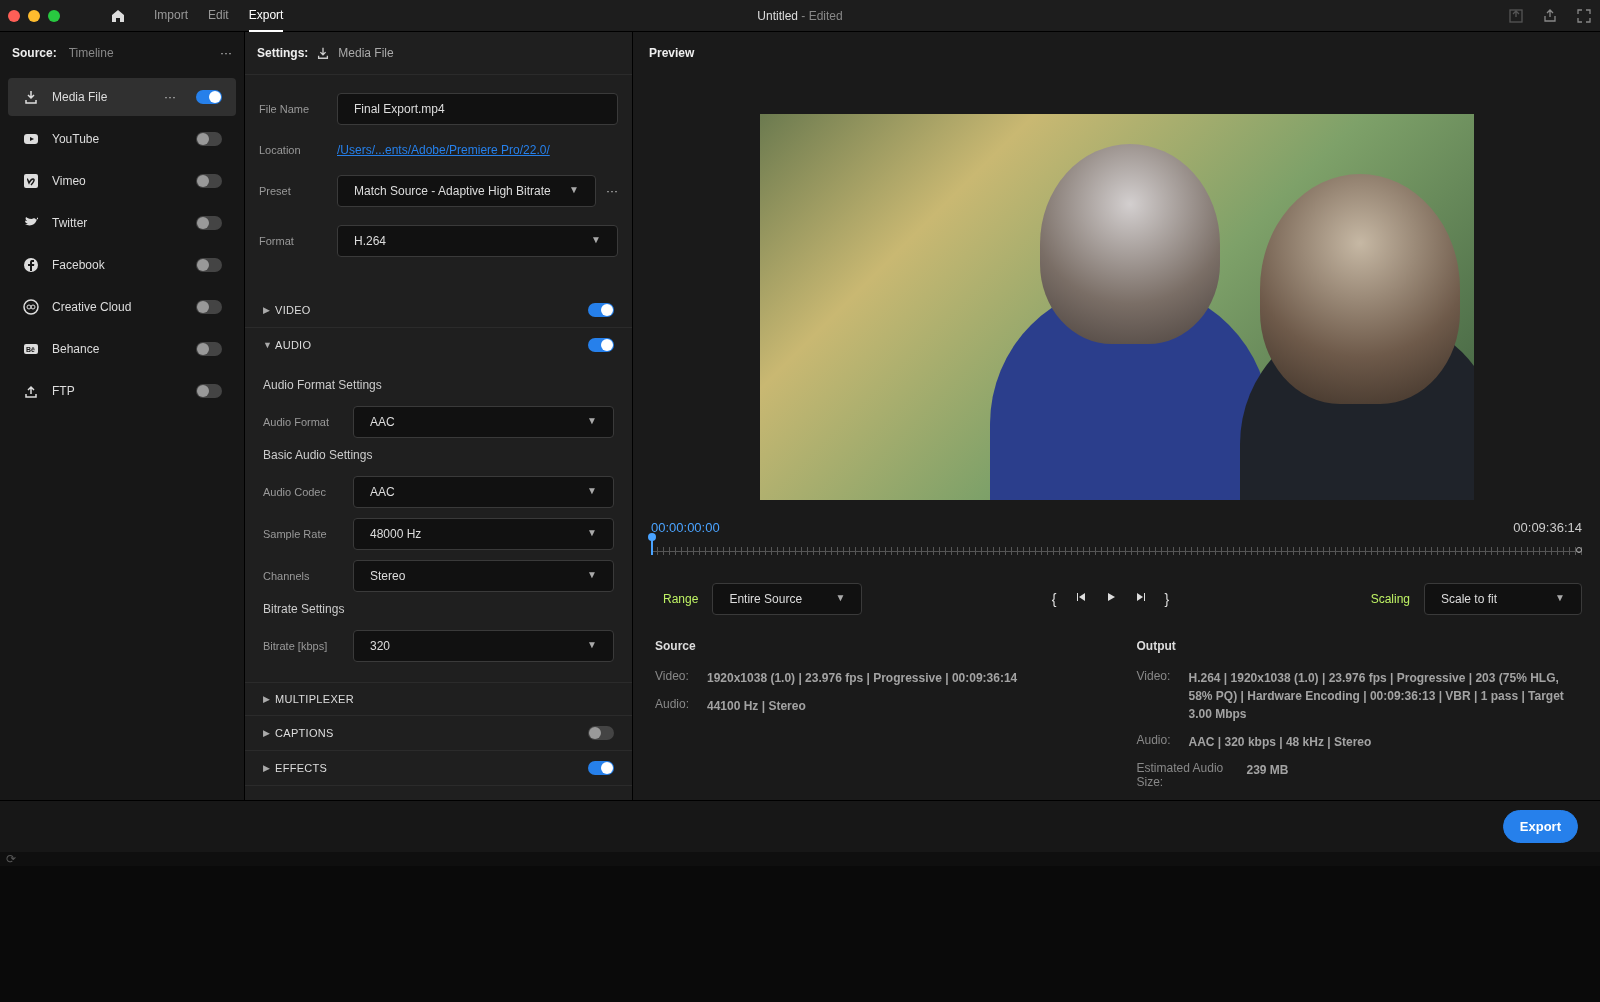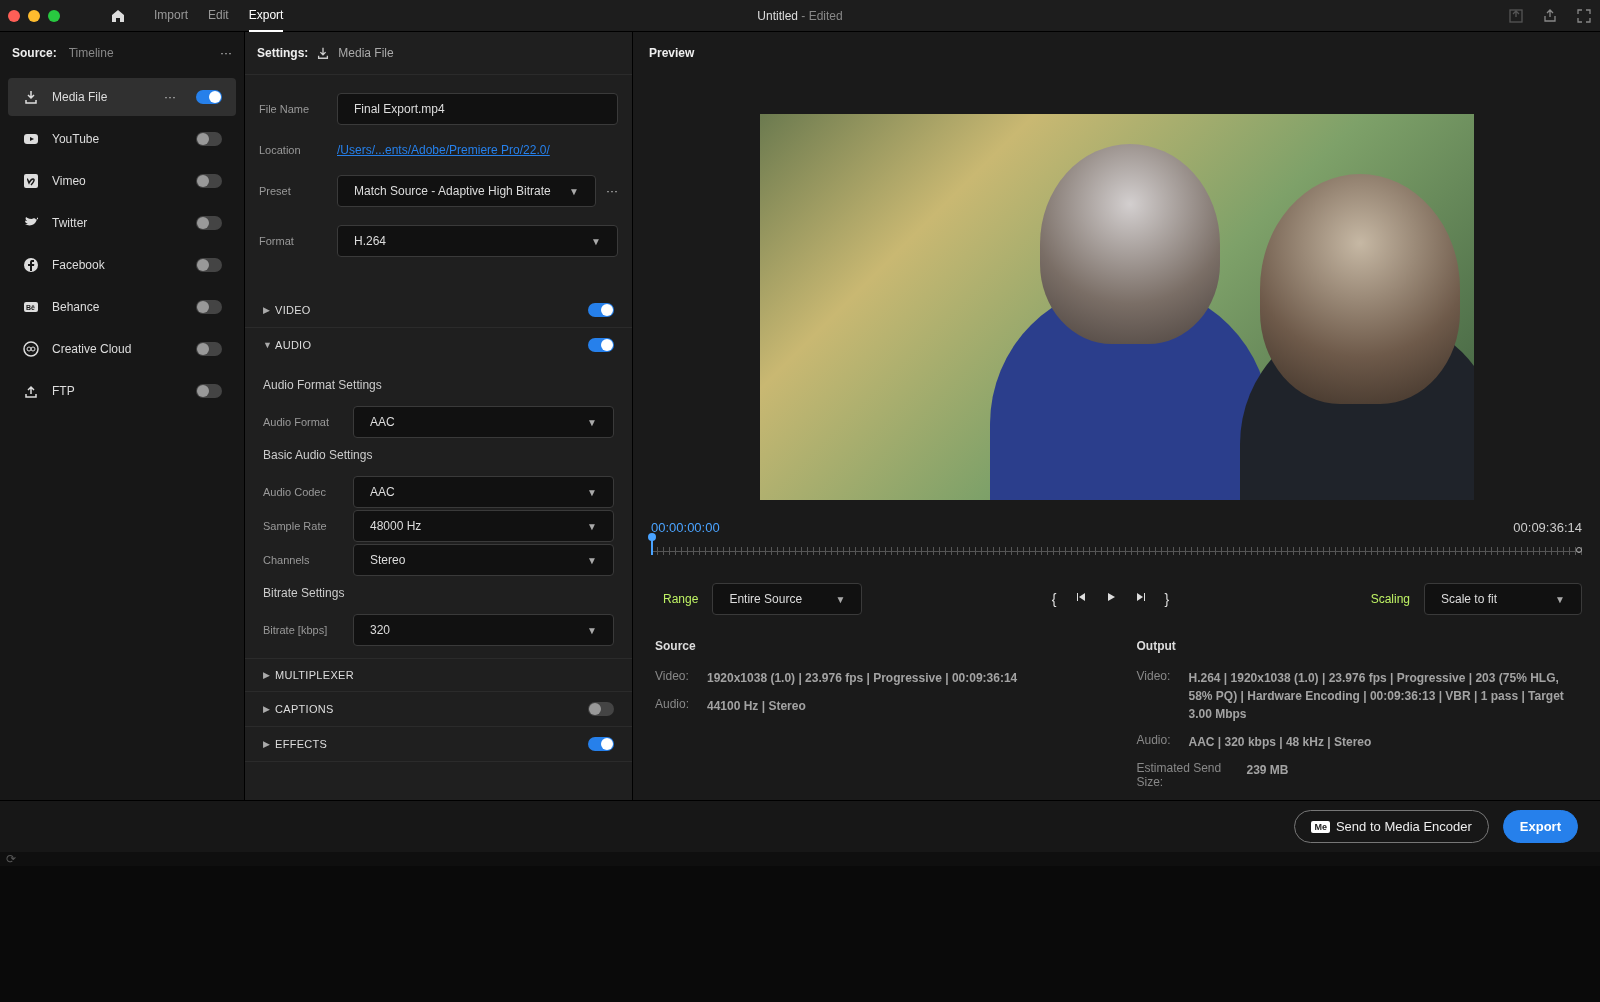--- a/index.html
+++ b/index.html
@@ -66,33 +66,33 @@
 .settings-hdr .lbl { color: #eee; font-weight: 600; }
 .settings-hdr .name { color: #aaa; }
 .settings-body { padding: 18px 14px; }
 .row { display: flex; align-items: center; margin-bottom: 18px; }
 .row .lbl { width: 78px; color: #999; font-size: 11px; }
 .row .field { flex: 1; }
 input.text, .dropdown {
   background: #111; border: 1px solid #3a3a3a; color: #ddd;
   padding: 8px 16px; border-radius: 4px; width: 100%; font-size: 12px;
 }
-.dropdown { display: flex; align-items: center; justify-content: space-between; cursor: pointer; }
+.dropdown { display: flex; justify-content: space-between; cursor: pointer; }
 .chev { color: #aaa; font-size: 10px; }
 .link { color: #2680eb; text-decoration: underline; cursor: pointer; }
 .preset-more { margin-left: 10px; color: #ccc; }
 .accordion { border-bottom: 1px solid #2b2b2b; }
 .acc-hdr {
   display: flex; align-items: center; padding: 10px 18px; cursor: pointer;
 }
 .acc-hdr .caret { width: 12px; color: #aaa; font-size: 9px; }
 .acc-hdr .ttl { flex: 1; color: #ddd; text-transform: uppercase; font-size: 11px; letter-spacing: 0.3px; }
 .acc-body { padding: 6px 18px 10px 18px; }
 .subttl { color: #ccc; margin: 10px 0 14px 0; font-size: 12px; }
-.row2 { display: flex; align-items: center; margin-bottom: 2px; }
+.row2 { display: flex; align-items: center; margin-bottom: 10px; }
 .row2 .lbl { width: 90px; color: #999; font-size: 11px; }
 .row2 .field { flex: 1; }
 
 .prev-hdr { padding: 14px 16px; color: #eee; font-weight: 600; }
 .viewport {
   margin: 40px auto 20px auto; width: 714px; height: 386px;
   background: linear-gradient(135deg,#6b7a4f 0%,#c9b872 25%,#7ea169 55%,#3a5a3c 100%);
   position: relative; overflow: hidden;
 }
 .viewport .sil {
@@ -234,36 +234,36 @@
               <circle cx="8" cy="8" r="7"></circle>
               <path d="M9 5h2V3H9C7 3 7 5 7 6v1H5v2h2v5h2V9h2l.3-2H9V6c0-1 0-1 0-1z" fill="#171717"></path>
             </svg>
           </span>
           <span class="name">Facebook</span>
           <div class="toggle"></div>
         </div>
         <div class="dest-item">
           <span class="icon">
             <svg width="16" height="16" viewBox="0 0 16 16" fill="currentColor">
-              <rect x="1" y="3" width="14" height="10" rx="2"></rect>
-              <text x="3" y="11" font-size="7" font-weight="700" fill="#171717">Bē</text>
-            </svg>
-          </span>
-          <span class="name">Behance</span>
-          <div class="toggle"></div>
-        </div>
-        <div class="dest-item">
-          <span class="icon">
-            <svg width="16" height="16" viewBox="0 0 16 16" fill="currentColor">
               <circle cx="8" cy="8" r="7" fill="none" stroke="currentColor" stroke-width="1.5"></circle>
               <circle cx="6" cy="8" r="2" fill="none" stroke="currentColor"></circle>
               <circle cx="10" cy="8" r="2" fill="none" stroke="currentColor"></circle>
             </svg>
           </span>
           <span class="name">Creative Cloud</span>
+          <div class="toggle"></div>
+        </div>
+        <div class="dest-item">
+          <span class="icon">
+            <svg width="16" height="16" viewBox="0 0 16 16" fill="currentColor">
+              <rect x="1" y="3" width="14" height="10" rx="2"></rect>
+              <text x="3" y="11" font-size="7" font-weight="700" fill="#171717">Bē</text>
+            </svg>
+          </span>
+          <span class="name">Behance</span>
           <div class="toggle"></div>
         </div>
         <div class="dest-item">
           <span class="icon">
             <svg width="16" height="16" viewBox="0 0 16 16" fill="currentColor">
               <path d="M3 11v3h10v-3M8 11V4M5 7l3-3 3 3" fill="none" stroke="currentColor" stroke-width="1.5"></path>
             </svg>
           </span>
           <span class="name">FTP</span>
           <div class="toggle"></div>
@@ -451,32 +451,28 @@
         <h5>Output</h5>
         <div class="info-row">
             <span class="k">Video:</span>
             <span class="v">H.264  |  1920x1038 (1.0)  |  23.976 fps  |  Progressive  |  203 (75% HLG, 58% PQ)  |  Hardware Encoding  |  00:09:36:13  |  VBR  |  1 pass  |  Target 3.00 Mbps</span>
           </div>
         <div class="info-row">
             <span class="k">Audio:</span>
             <span class="v">AAC  |  320 kbps  |  48 kHz  |  Stereo</span>
           </div>
         <div class="info-row">
-            <span class="k" style="width:110px">Estimated Send Size:</span>
+            <span class="k" style="width:110px">Estimated Audio Size:</span>
             <span class="v">239 MB</span>
           </div>
       </div>
     </div>
   </div>
 </div>
 
 <div class="bottombar">
-  <div class="btn secondary">
-    <span class="me-badge">Me</span>
-    <span>Send to Media Encoder</span>
-  </div>
   <div class="btn primary">
     <span>Export</span>
   </div>
 </div>
 <div class="prefbar">
   <span>⟳</span>
 </div>
 
 </body></html>

